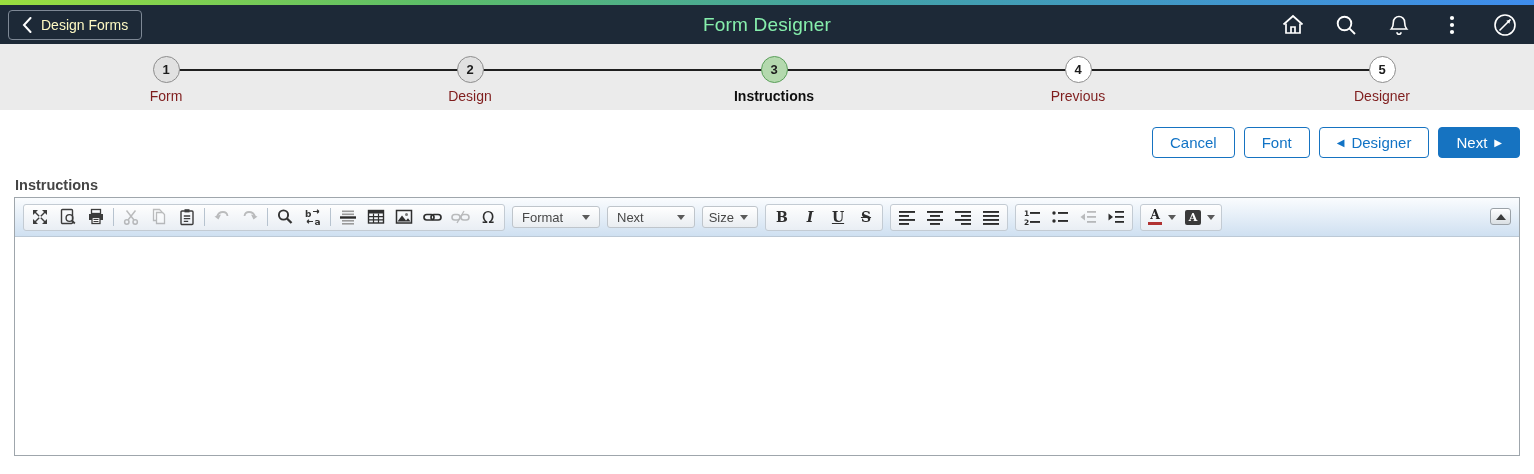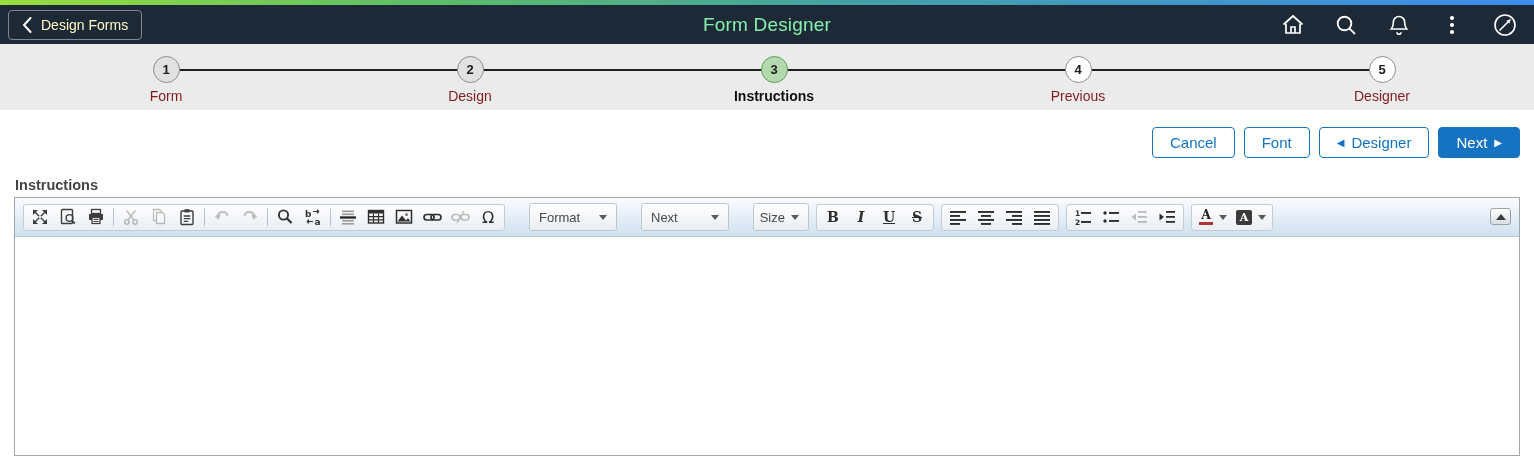--- a/index.html
+++ b/index.html
@@ -45,23 +45,23 @@
     display: flex; flex-direction: column; }
   .toolbar { height: 39px; background: linear-gradient(#fafcfe,#cfe0f1);
     border-bottom: 1px solid #bcc9d6; display: flex; align-items: center;
     padding: 0 8px; gap: 7px; position: relative; }
   .tb-group { height: 27px; border: 1px solid #c3cbd3; border-radius: 3px;
     background: linear-gradient(#fefefe,#e9eef4); display: flex; align-items: center; padding: 0 2px; }
   .tb-btn { width: 28px; height: 24px; display: flex; align-items: center; justify-content: center;
     cursor: pointer; border-radius: 2px; color: #383838; }
   .tb-btn.disabled { opacity: .38; cursor: default; }
   .tb-sep { width: 1px; height: 18px; background: #b7c3cf; margin: 0 3px; }
-  .dd { height: 28px; border: 1px solid #bfc5cb; border-radius: 3px;
+  .dd { height: 22px; border: 1px solid #bfc5cb; border-radius: 3px;
     background: linear-gradient(#ffffff,#e9edf1); display: flex; align-items: center;
-    justify-content: space-between; padding: 0 9px; cursor: pointer; margin-left: 17px; }
+    justify-content: space-between; padding: 0 9px; cursor: pointer; }
   .dd.w86 { width: 88px; } .dd.w54 { width: 56px; justify-content: flex-end; }
   .dd-label { font-size: 13px; color: #474747; }
   .caret { width: 0; height: 0; border-left: 4px solid transparent; border-right: 4px solid transparent;
     border-top: 5px solid #5a5a5a; margin-left: 6px; }
   .glyph { font-family: "DejaVu Serif", serif; font-size: 14px; color: #2e2e2e; }
   .g-bold { font-weight: bold; }
   .g-italic { font-style: italic; font-weight: bold; }
   .g-under { text-decoration: underline; font-weight: bold; }
   .g-strike { text-decoration: line-through; font-weight: bold; }
   .g-omega { font-size: 16px; font-family: "DejaVu Sans", sans-serif; }

